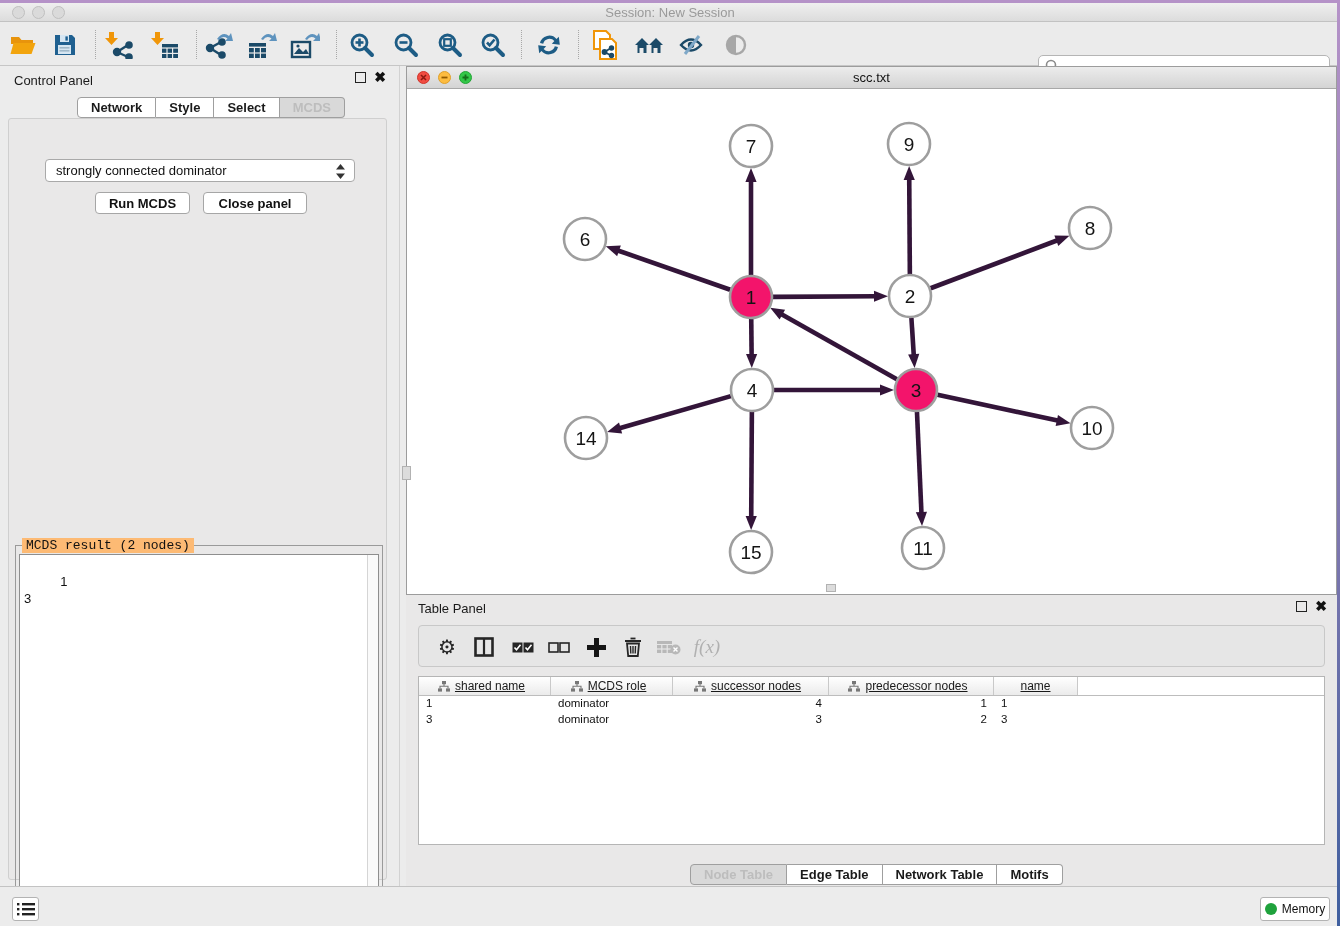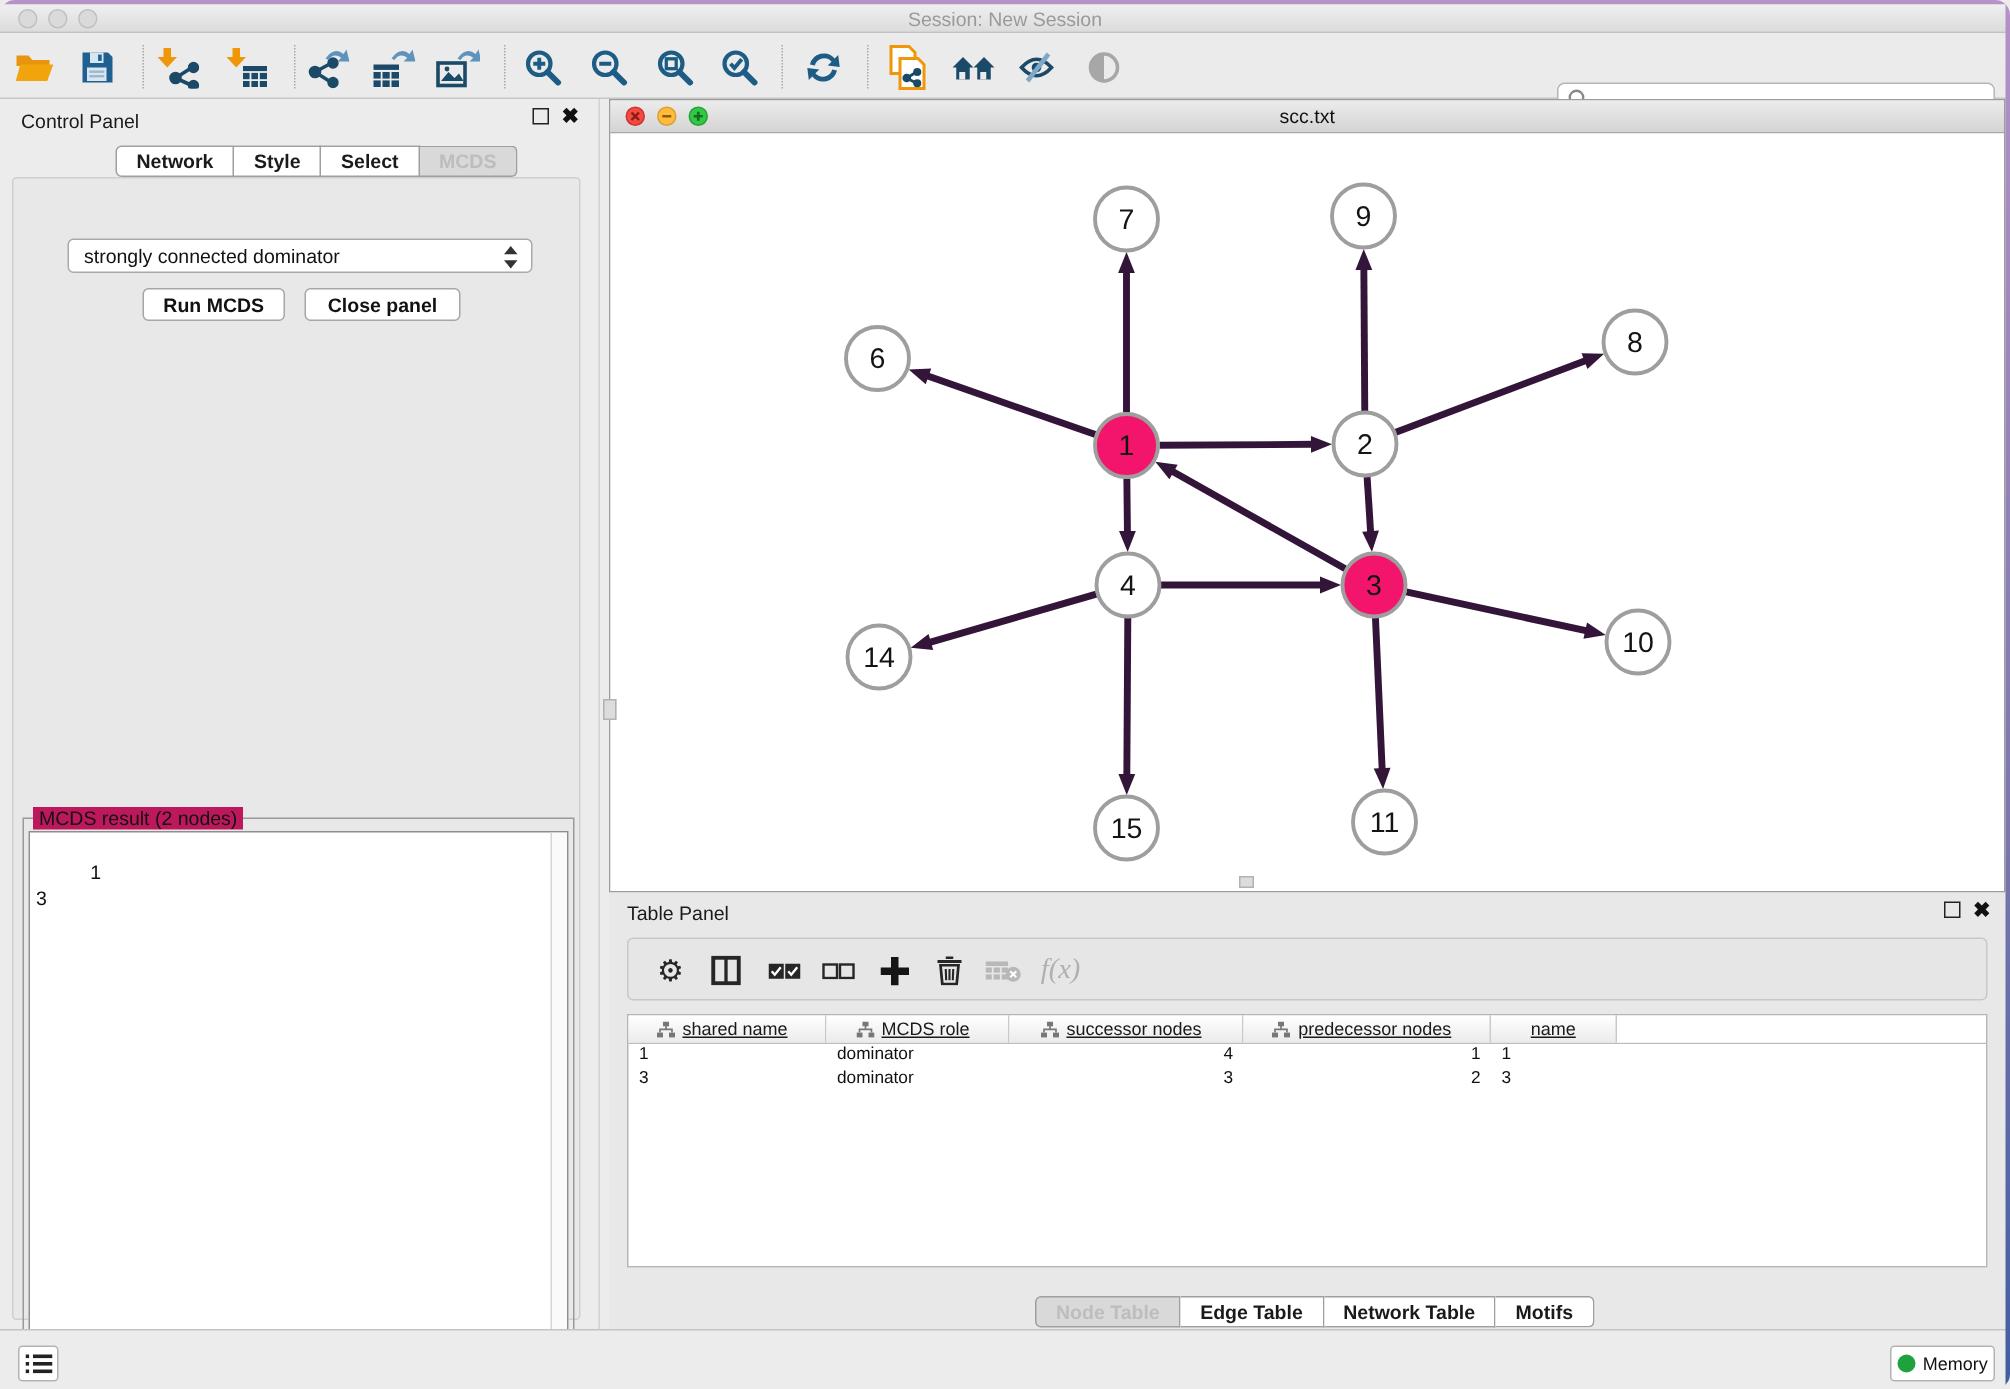--- a/index.html
+++ b/index.html
@@ -1,18 +1,18 @@
 <!DOCTYPE html>
 <html><head>
 <meta charset="utf-8">
 <style>
   * { box-sizing: border-box; margin: 0; padding: 0; }
   html,body { width:1340px; height:926px; }
   body { font-family: "Liberation Sans", sans-serif; background:#ececec; overflow:hidden; }
-  #app { position:relative; width:1340px; height:926px; background:#ececec; overflow:hidden;border-radius:10px; }
+  #app { position:relative; width:1340px; height:926px; background:#ececec; overflow:hidden; }
 
   
   #edge-top { position:absolute; left:0; top:0; width:1340px; height:3px; background:#b592c8; }
   #edge-right { position:absolute; right:0; top:0; width:3px; height:926px;
     background:linear-gradient(#b592c8, #7b76ae 60%, #3f5f9f); }
 
   
   #titlebar { position:absolute; left:0; top:3px; width:1340px; height:19px;
     background:linear-gradient(#efefef,#dcdcdc); border-bottom:1px solid #c2c2c2; }
   .mac-light { position:absolute; top:3px; width:13px; height:13px; border-radius:50%; }
@@ -55,22 +55,22 @@
     border:1px solid #a9a9a9; border-radius:4px; font-size:13px; color:#111;
     display:flex; align-items:center; padding-left:10px; }
   #criterion-chevrons { position:absolute; right:8px; top:3px; }
   .panel-btn { position:absolute; top:73px; height:22px; background:#fff; border:1px solid #a6a6a6;
     border-radius:4px; font-size:13px; font-weight:600; color:#111; font-family:"Liberation Sans",sans-serif; }
   #run-btn { left:86px; width:95px; }
   #close-btn { left:194px; width:104px; }
 
   #result-fieldset { position:absolute; left:6px; top:426px; width:368px; height:382px;
     border:1px solid #9a9a9a; }
-  #result-legend { position:absolute; left:6px; top:-8px; background:#be185d; padding:0 4px;
-    font-size:13px; color:#111; }
+  #result-legend { position:absolute; left:6px; top:-8px; background:#fdba74; padding:0 4px;
+    font-size:13px; color:#111;font-family:Liberation Mono, monospace; }
   #result-box { position:absolute; left:3px; top:8px; right:3px; bottom:3px; background:#fff;
     border:1px solid #8e8e8e; font-size:13px; color:#111; line-height:17px; padding:1px 4px;
     white-space:pre; overflow:hidden; }
   #result-scrollbar { position:absolute; right:0; top:0; bottom:0; width:11px; background:#fafafa;
     border-left:1px solid #d5d5d5; }
 
   
   #vert-divider { position:absolute; left:399px; top:66px; width:1px; height:820px; background:#d2d2d2; }
 
   

